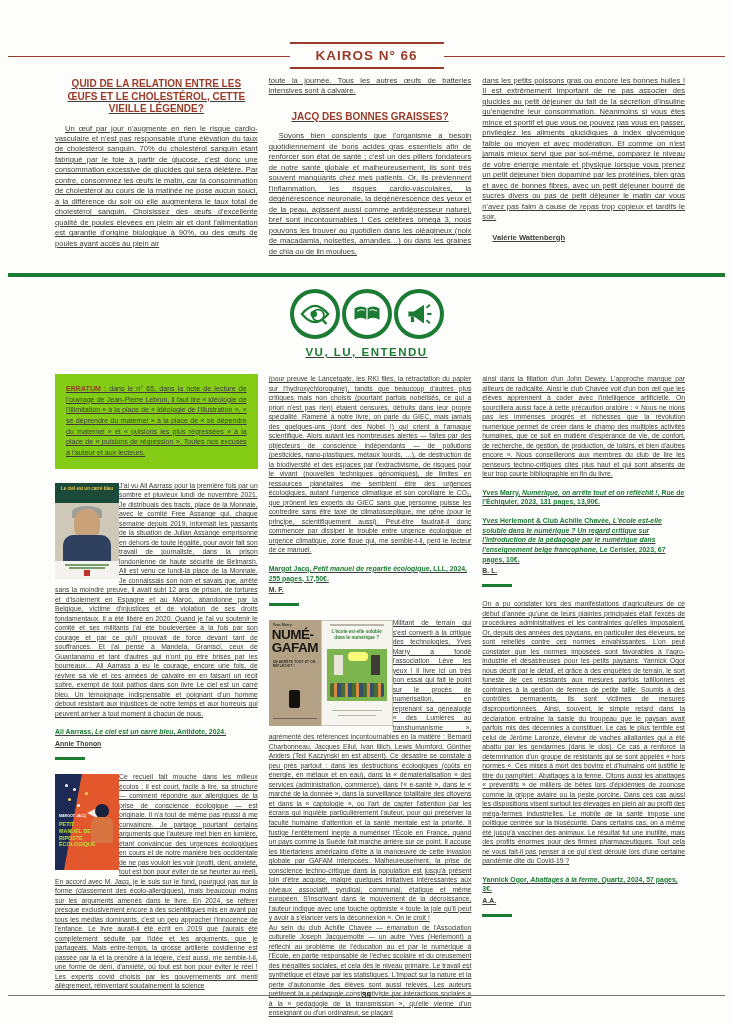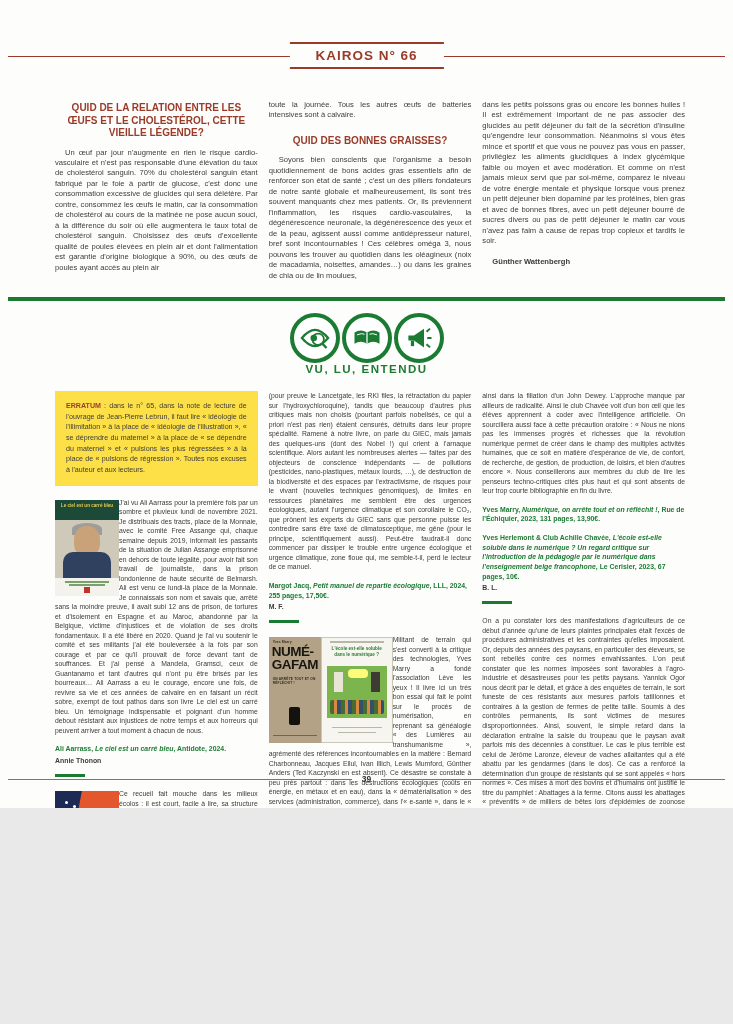--- a/index.html
+++ b/index.html
@@ -1,60 +1,60 @@
 <!DOCTYPE html>
 <html><head>
 <meta charset="utf-8">
 <style>
   * { margin:0; padding:0; box-sizing:border-box; }
   html,body { background:#e9e9e9; }
   .page {
-    position:relative; width:733px; height:808px; margin:0 auto;
+    position:relative; width:733px; height:1024px; margin:0 auto;
     background:#fdfdfb; overflow:hidden;
-    font-family:"Liberation Sans", sans-serif; color:#3c3c3c;
+    font-family:"Liberation Sans", sans-serif; color:#3c3c3c;text-decoration:underline;
   }
   .content { padding:0 48px 0 55px; }
 
   
   .masthead { position:relative; margin-top:42px; height:30px; }
   .masthead .rule-long { position:absolute; left:8px; right:8px; top:14px; border-top:1.5px solid #9a3b2a; }
   .masthead .issue-box {
     position:absolute; left:50%; top:0; transform:translateX(-50%);
     background:#fdfdfb; padding:4px 26px;
     border-top:2px solid #9a3b2a; border-bottom:2px solid #9a3b2a;
     color:#9a3b2a; font-weight:bold; font-size:13.5px; letter-spacing:1px; white-space:nowrap;
   }
 
   
   .cols { display:flex; gap:11px; }
   .cols .col { flex:1; min-width:0; }
-  .top-cols { margin-top:28px; }
+  .top-cols { margin-top:4px; }
 
   h2.sec-head {
     color:#9a3b2a; font-size:10px; line-height:1.25; text-align:center;
     margin:2px 6px 8px 6px; font-weight:bold;
   }
   .body-txt { font-size:7.6px; line-height:1.38; text-align:justify; }
   .body-txt.indent { text-indent:10px; }
   .sig { font-weight:bold; font-size:7.6px; margin-top:10px; text-indent:10px; }
 
   
   .green-rule { height:4px; background:#1b7b33; margin:16px 8px 0 8px; }
   .badges { display:flex; justify-content:center; margin-top:12px; }
   .badge {
     width:50px; height:50px; border:4px solid #1b7b33; border-radius:50%;
     background:#fff; display:flex; align-items:center; justify-content:center; margin:0 1px;
   }
-  .banner-label { text-align:center; color:#1b7b33; font-weight:bold; font-size:11.5px; letter-spacing:1.5px; }
+  .banner-label { text-align:center; color:#1b7b33; font-weight:bold; font-size:11.5px; letter-spacing:1.5px; margin-top:7px; }
 
   
   .low-cols { margin-top:16px; }
   .low { font-size:6.8px; line-height:1.4; text-align:justify; }
   .erratum {
-    background:#fde047; padding:10px 11px; font-size:7.1px; line-height:1.5; text-align:justify;
+    background:#84cc16; padding:10px 11px; font-size:7.1px; line-height:1.5; text-align:justify;
   }
   .erratum b { color:#9a3b2a; }
   .review { margin-top:12px; }
   .cover { float:left; margin:2px 0 3px 0; position:relative; overflow:hidden; }
   .cite { color:#1b7b33; font-weight:bold; font-size:6.9px; line-height:1.4; margin-top:9px; text-align:left; }
   .cite i { font-style:italic; }
   .reviewer { font-weight:bold; font-size:6.9px; margin-top:3px; }
   .sep { width:30px; height:3px; background:#1b7b33; margin:10px 0 12px 0; }
   .para-gap { margin-top:0; }
 
@@ -120,26 +120,26 @@
 
   <div class="content">
 
     <div class="cols top-cols">
       <div class="col">
         <h2 class="sec-head">QUID DE LA RELATION ENTRE LES ŒUFS ET LE CHOLESTÉROL, CETTE VIEILLE LÉGENDE?</h2>
         <p class="body-txt indent">Un œuf par jour n'augmente en rien le risque cardio-vasculaire et n'est pas responsable d'une élévation du taux de cholestérol sanguin. 70% du cholestérol sanguin étant fabriqué par le foie à partir de glucose, c'est donc une consommation excessive de glucides qui sera délétère. Par contre, consommez les œufs le matin, car la consommation de cholestérol au cours de la matinée ne pose aucun souci, à la différence du soir où elle augmentera le taux total de cholestérol sanguin. Choisissez des œufs d'excellente qualité de poules élevées en plein air et dont l'alimentation est garantie d'origine biologique à 90%, ou des œufs de poules ayant accès au plein air</p>
       </div>
       <div class="col">
         <p class="body-txt">toute la journée. Tous les autres œufs de batteries intensives sont à calvaire.</p>
-        <h2 class="sec-head" style="margin-top:14px;">QUID DES BONNES GRAISSES?</h2>
+        <h2 class="sec-head" style="margin-top:14px;">JACQ DES BONNES GRAISSES?</h2>
         <p class="body-txt indent">Soyons bien conscients que l'organisme a besoin quotidiennement de bons acides gras essentiels afin de renforcer son état de santé ; c'est un des piliers fondateurs de notre santé globale et malheureusement, ils sont très souvent manquants chez mes patients. Or, ils préviennent l'inflammation, les risques cardio-vasculaires, la dégénérescence neuronale, la dégénérescence des yeux et de la peau, agissent aussi comme antidépresseur naturel, bref sont incontournables ! Ces célèbres oméga 3, nous pouvons les trouver au quotidien dans les oléagineux (noix de macadamia, noisettes, amandes…) ou dans les graines de chia ou de lin moulues,</p>
       </div>
       <div class="col">
         <p class="body-txt">dans les petits poissons gras ou encore les bonnes huiles ! Il est extrêmement important de ne pas associer des glucides au petit déjeuner du fait de la sécrétion d'insuline qu'engendre leur consommation. Néanmoins si vous êtes mince et sportif et que vous ne pouvez pas vous en passer, privilégiez les aliments glucidiques à index glycémique faible ou moyen et avec modération. Et comme on n'est jamais mieux servi que par soi-même, comparez le niveau de votre énergie mentale et physique lorsque vous prenez un petit déjeuner bien dopaminé par les protéines, bien gras et avec de bonnes fibres, avec un petit déjeuner bourré de sucres divers ou pas de petit déjeuner le matin car vous n'avez pas faim à cause de repas trop copieux et tardifs le soir.</p>
-        <p class="sig">Günther Wattenbergh</p>
+        <p class="sig">Valérie Wattenbergh</p>
       </div>
     </div>
   </div>
 
   <div class="green-rule"></div>
   <div class="badges">
     <div class="badge">
       <svg class="icon" width="30" height="30" viewBox="0 0 24 24">
         <path d="M1.5 12 Q7 5.5 12 5.5 Q17 5.5 22.5 12 Q17 18.5 12 18.5 Q7 18.5 1.5 12 Z" fill="none" stroke="#1b7b33" stroke-width="1.8"></path>
         <circle cx="11" cy="12" r="2.6" fill="#1b7b33"></circle>

